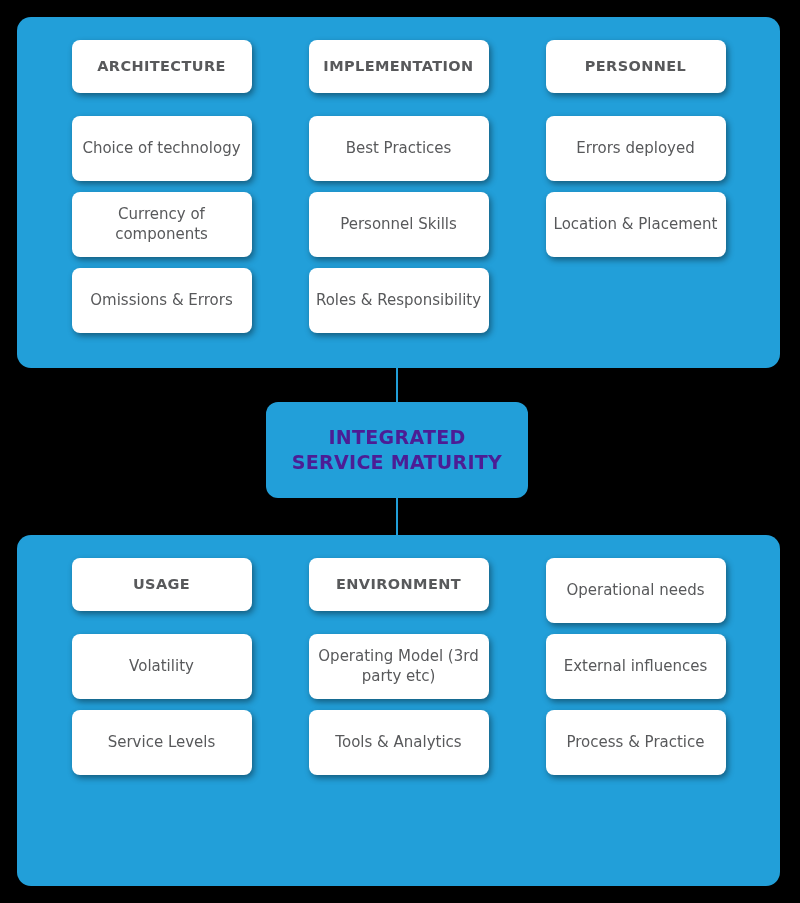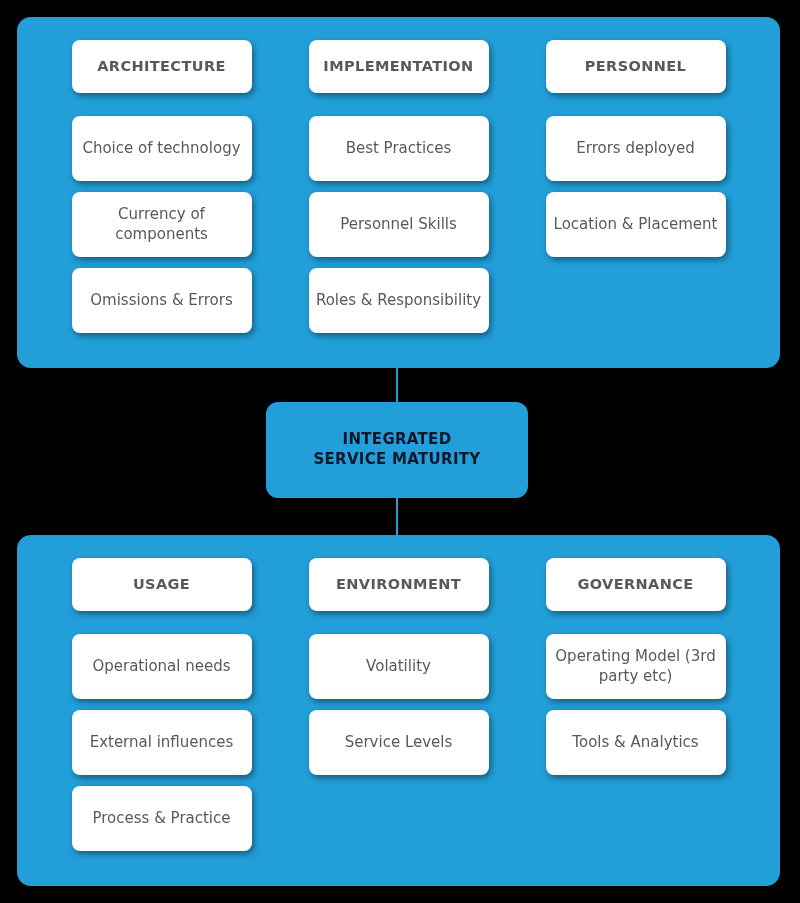--- a/index.html
+++ b/index.html
@@ -86,23 +86,23 @@
     width: 262px;
     height: 96px;
     background: #229FD9;
     border-radius: 12px;
     display: flex;
     align-items: center;
     justify-content: center;
     text-align: center;
   }
   #hub .hub-label {
-    color: #0f172a;
+    color: #4c1d95;
     font-weight: bold;
-    font-size: 15px;
+    font-size: 19px;
     line-height: 1.32;
     letter-spacing: 0.3px;
   }
 </style>
 </head>
 <body>
 
 <div id="canvas">
 
   <div class="panel" id="panel-top">
@@ -157,23 +157,20 @@
 
   <div class="panel" id="panel-bottom">
     <div class="panel-grid">
 
       <div class="card card-header">
         <span class="card-label">USAGE</span>
       </div>
       <div class="card card-header">
         <span class="card-label">ENVIRONMENT</span>
       </div>
-      <div class="card card-header">
-        <span class="card-label">GOVERNANCE</span>
-      </div>
 
       <div class="card card-item">
         <span class="card-label">Operational needs</span>
       </div>
       <div class="card card-item">
         <span class="card-label">Volatility</span>
       </div>
       <div class="card card-item">
         <span class="card-label">Operating Model (3rd party etc)</span>
       </div>

